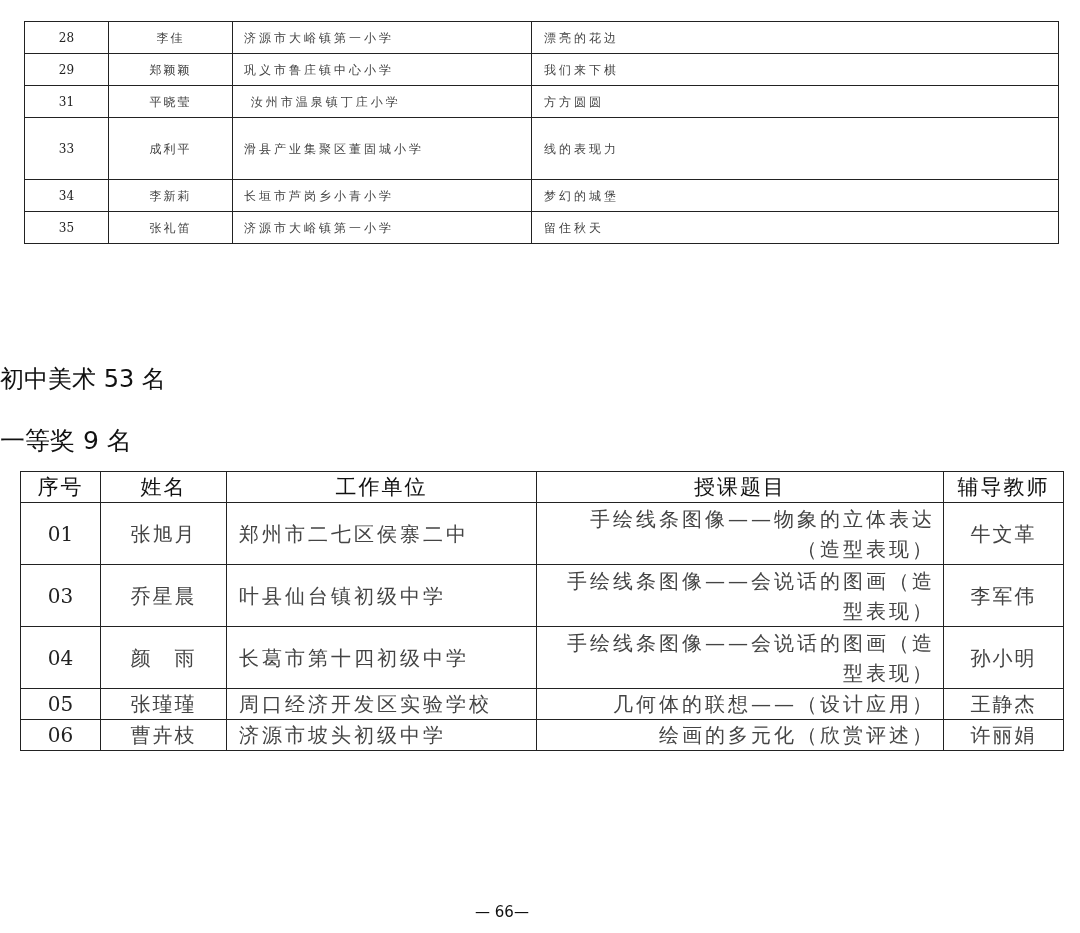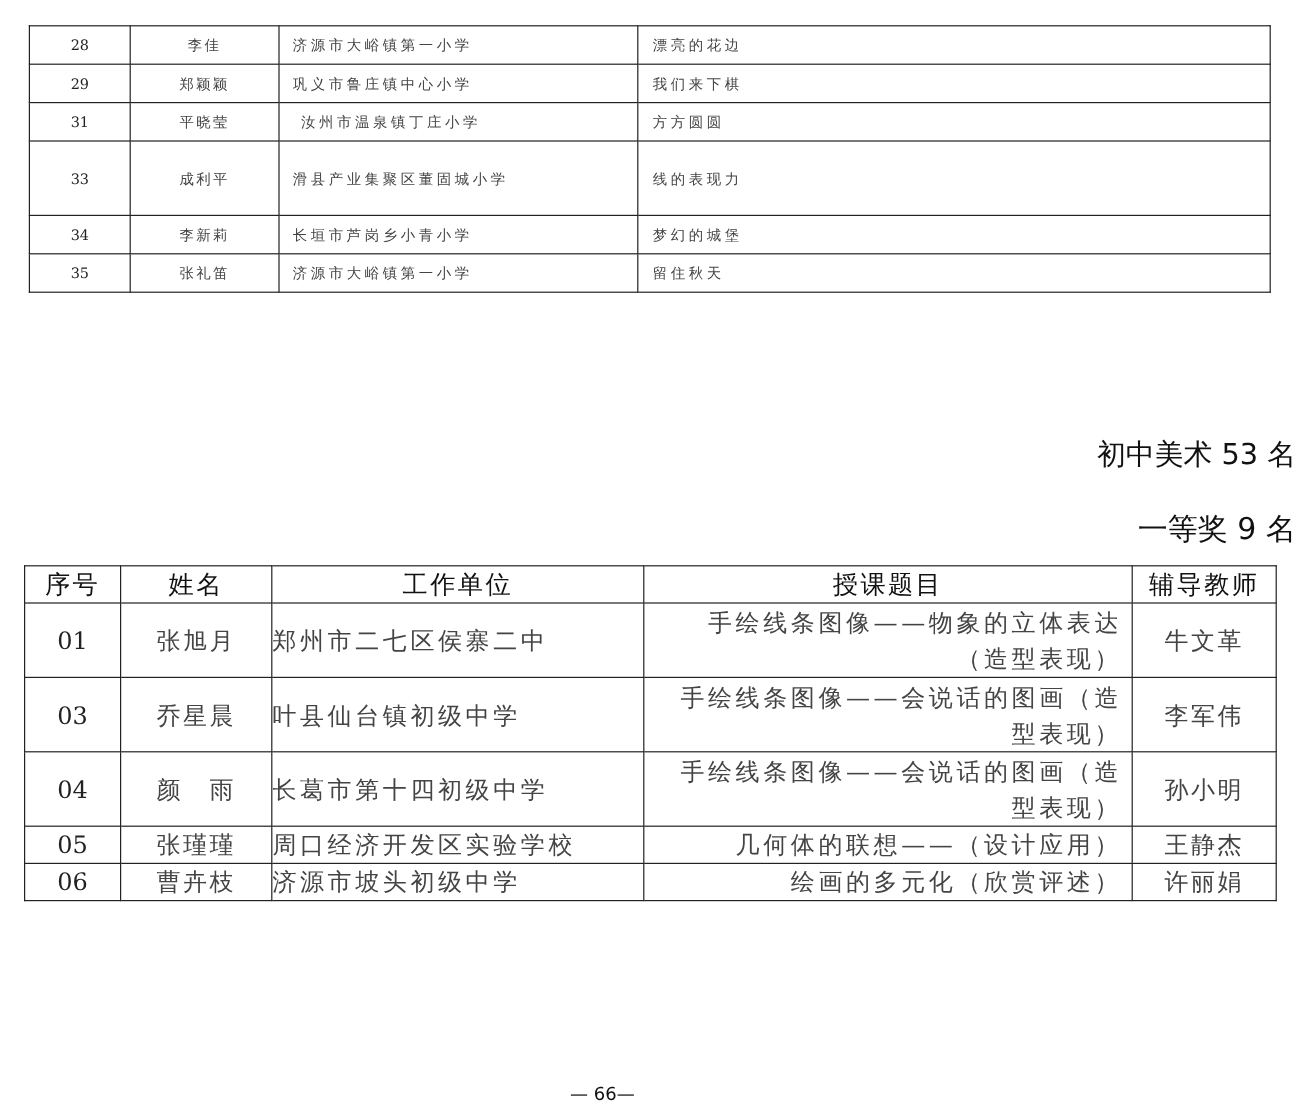--- a/index.html
+++ b/index.html
@@ -37,21 +37,21 @@
   .t1 td.tall { height: 61px; }
   .t1 .c-seq { text-align: center; color: #222; }
   .t1 .c-name { text-align: center; letter-spacing: 2px; color: #444; margin-top: 36px; }
   .t1 .c-unit { text-align: left; padding-left: 11px; letter-spacing: 3px; color: #444; }
   .t1 .c-topic { text-align: left; padding-left: 12px; letter-spacing: 3px; color: #444; }
 
   .heading {
     position: absolute;
     left: 0;
     width: 1080px;
-    text-align: right;
+    text-align: left;
     font-family: "DejaVu Sans", "Liberation Sans", sans-serif;
     color: #111111;
     font-size: 24px;
   }
   .h1 { top: 363px; }
   .h2 { top: 424px; font-size: 25px; }
 
   .t2 {
     left: 20px;
     top: 471px;
@@ -64,21 +64,21 @@
     font-size: 21px;
     color: #111;
     text-align: center;
     letter-spacing: 2px;
   }
   .t2 td { line-height: 30px; }
   .t2 td.r2 { height: 61px; }
   .t2 td.r1 { height: 30px; }
   .t2 .c-seq { text-align: center; color: #222; }
   .t2 .c-name { text-align: center; letter-spacing: 2px; color: #444; }
-  .t2 .c-unit { text-align: left; padding-right: 8px; letter-spacing: 3px; color: #444; }
+  .t2 .c-unit { text-align: left; padding-left: 12px; padding-right: 8px; letter-spacing: 3px; color: #444; }
   .t2 .c-topic { text-align: right; padding-left: 12px; padding-right: 8px; letter-spacing: 3px; color: #444; }
   .t2 .c-tutor { text-align: center; letter-spacing: 2px; color: #444; }
 
   .page-number {
     position: absolute;
     top: 903px;
     left: 0;
     width: 1004px;
     text-align: center;
     font-family: "DejaVu Sans", "Liberation Sans", sans-serif;

